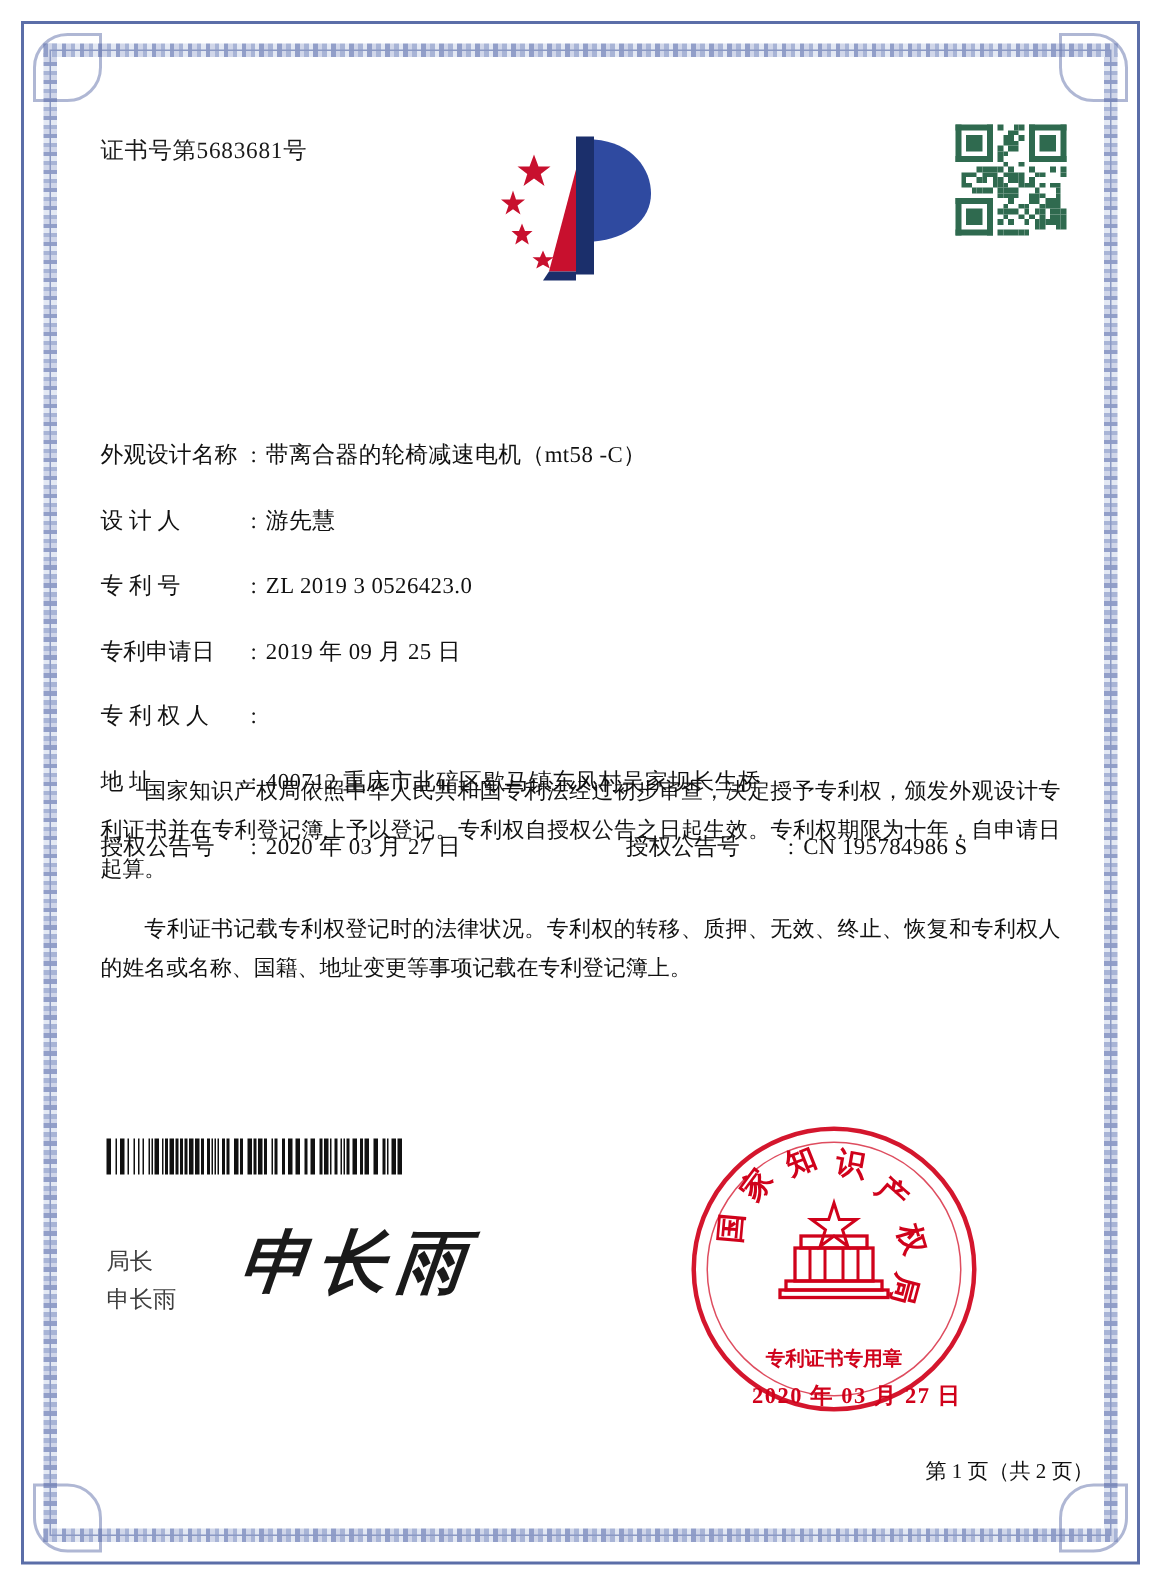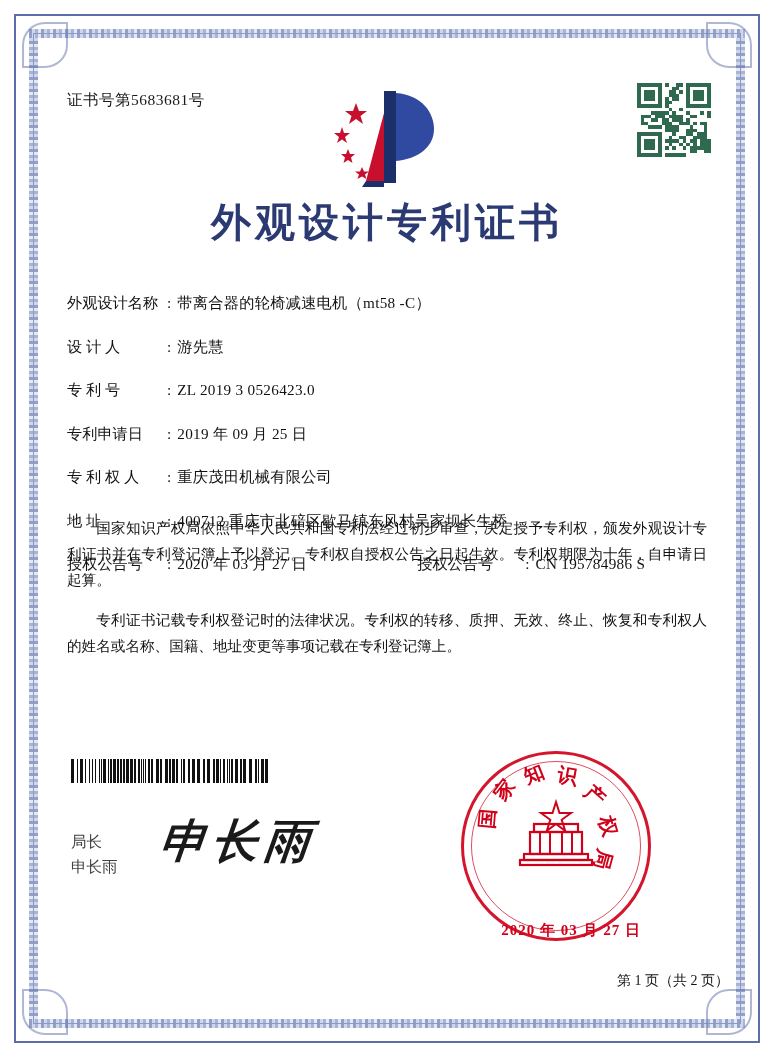--- a/index.html
+++ b/index.html
@@ -461,21 +461,20 @@
         <path d="M74 10 C100 12 112 30 112 46 C112 64 96 76 74 78 Z" fill="#2f4aa0"></path>
         <path d="M62 30 L44 98 L62 98 Z" fill="#c8102e"></path>
         <path d="M44 98 L62 98 L62 104 L40 104 Z" fill="#1b2f6b"></path>
         <polygon points="34,20 37,28 45,28 38.5,33 41,41 34,36 27,41 29.5,33 23,28 31,28" fill="#c8102e"></polygon>
         <polygon points="20,44 22,50 28,50 23,54 25,60 20,56.5 15,60 17,54 12,50 18,50" fill="#c8102e"></polygon>
         <polygon points="26,66 28,71 33,71 29,74.5 30.5,80 26,77 21.5,80 23,74.5 19,71 24,71" fill="#c8102e"></polygon>
         <polygon points="40,84 42,88.5 47,88.5 43,91.5 44.5,96 40,93.5 35.5,96 37,91.5 33,88.5 38,88.5" fill="#c8102e"></polygon>
       </svg>
     </div>
 
-    <div class="title">外观设计专利证书</div>
 
     <div class="fields">
 
       <div class="field-row">
         <span class="field-label">外观设计名称</span>
         <span class="field-colon">:</span>
         <span class="field-value">带离合器的轮椅减速电机（mt58 -C）</span>
       </div>
 
       <div class="field-row">
@@ -492,21 +491,20 @@
 
       <div class="field-row">
         <span class="field-label">专利申请日</span>
         <span class="field-colon">:</span>
         <span class="field-value">2019 年 09 月 25 日</span>
       </div>
 
       <div class="field-row">
         <span class="field-label">专 利 权 人</span>
         <span class="field-colon">:</span>
-        <span class="field-value">重庆茂田机械有限公司</span>
       </div>
 
       <div class="field-row">
         <span class="field-label">地      址</span>
         <span class="field-colon">:</span>
         <span class="field-value">400712 重庆市北碚区歇马镇东风村吴家坝长生桥</span>
       </div>
 
       <div class="field-row dual">
         <span class="field-label">授权公告号</span>
@@ -595,20 +593,21 @@
           <rect x="24" y="36" width="52" height="22" fill="none" stroke="#d0021b" stroke-width="2.2"></rect>
           <line x1="34" y1="36" x2="34" y2="58" stroke="#d0021b" stroke-width="2"></line>
           <line x1="44" y1="36" x2="44" y2="58" stroke="#d0021b" stroke-width="2"></line>
           <line x1="56" y1="36" x2="56" y2="58" stroke="#d0021b" stroke-width="2"></line>
           <line x1="66" y1="36" x2="66" y2="58" stroke="#d0021b" stroke-width="2"></line>
           <rect x="28" y="28" width="44" height="8" fill="none" stroke="#d0021b" stroke-width="2.2"></rect>
           <polygon points="50,6 53.5,17 65,17 55.7,23.8 59.2,34.8 50,28 40.8,34.8 44.3,23.8 35,17 46.5,17" fill="none" stroke="#d0021b" stroke-width="2"></polygon>
           <rect x="14" y="64" width="72" height="5" fill="none" stroke="#d0021b" stroke-width="2.2"></rect>
         </svg>
       </div>
+      <div class="seal-bottom-text">专利证书专用章</div>
       <div id="seal-arc">
           <span class="seal-text-char" style="left: 0px; top: 0px; transform: translate(12.2816px, 76.5505px) rotate(275deg);">国</span>
           <span class="seal-text-char" style="left: 0px; top: 0px; transform: translate(26.6429px, 38.8103px) rotate(306.667deg);">家</span>
           <span class="seal-text-char" style="left: 0px; top: 0px; transform: translate(58.6787px, 14.2283px) rotate(338.333deg);">知</span>
           <span class="seal-text-char" style="left: 0px; top: 0px; transform: translate(98.85px, 10.1242px) rotate(370deg);">识</span>
           <span class="seal-text-char" style="left: 0px; top: 0px; transform: translate(135.195px, 27.7201px) rotate(401.667deg);">产</span>
           <span class="seal-text-char" style="left: 0px; top: 0px; transform: translate(156.891px, 61.7766px) rotate(433.333deg);">权</span>
           <span class="seal-text-char" style="left: 0px; top: 0px; transform: translate(157.479px, 102.153px) rotate(465deg);">局</span>
         </div>
     </div>

